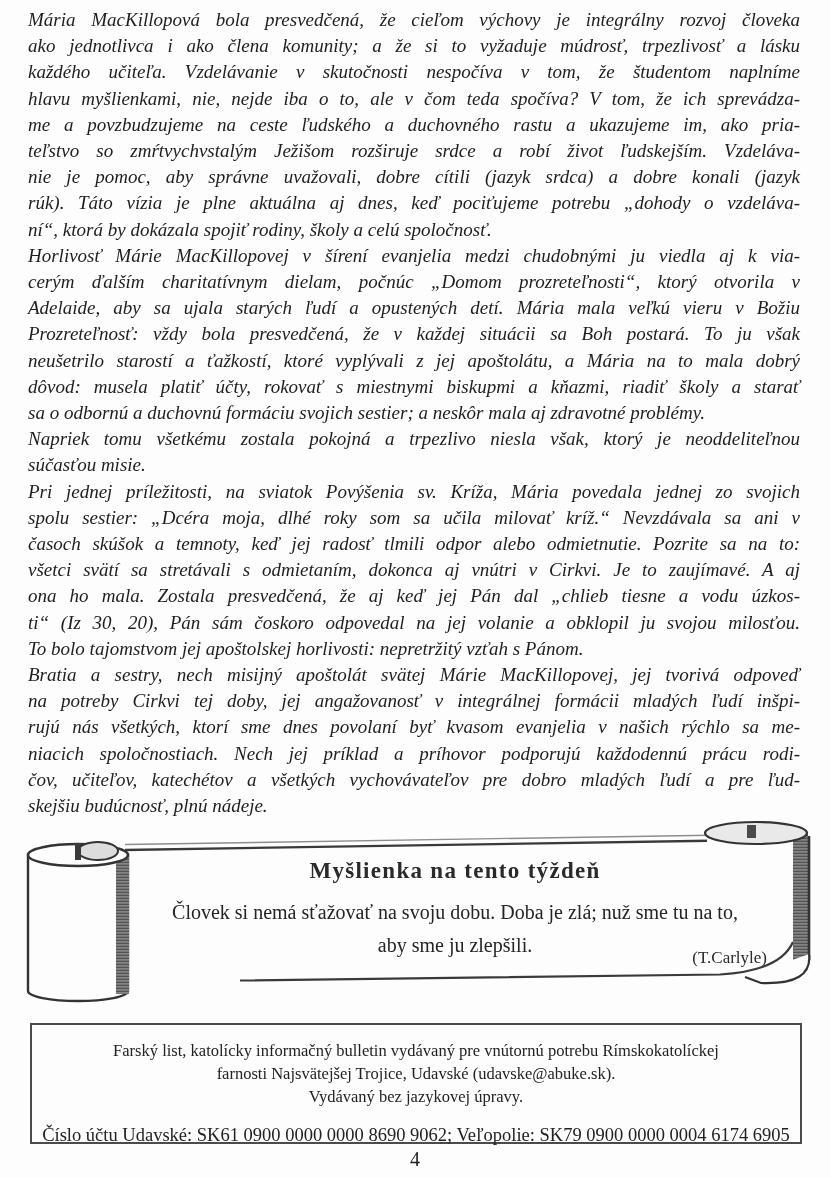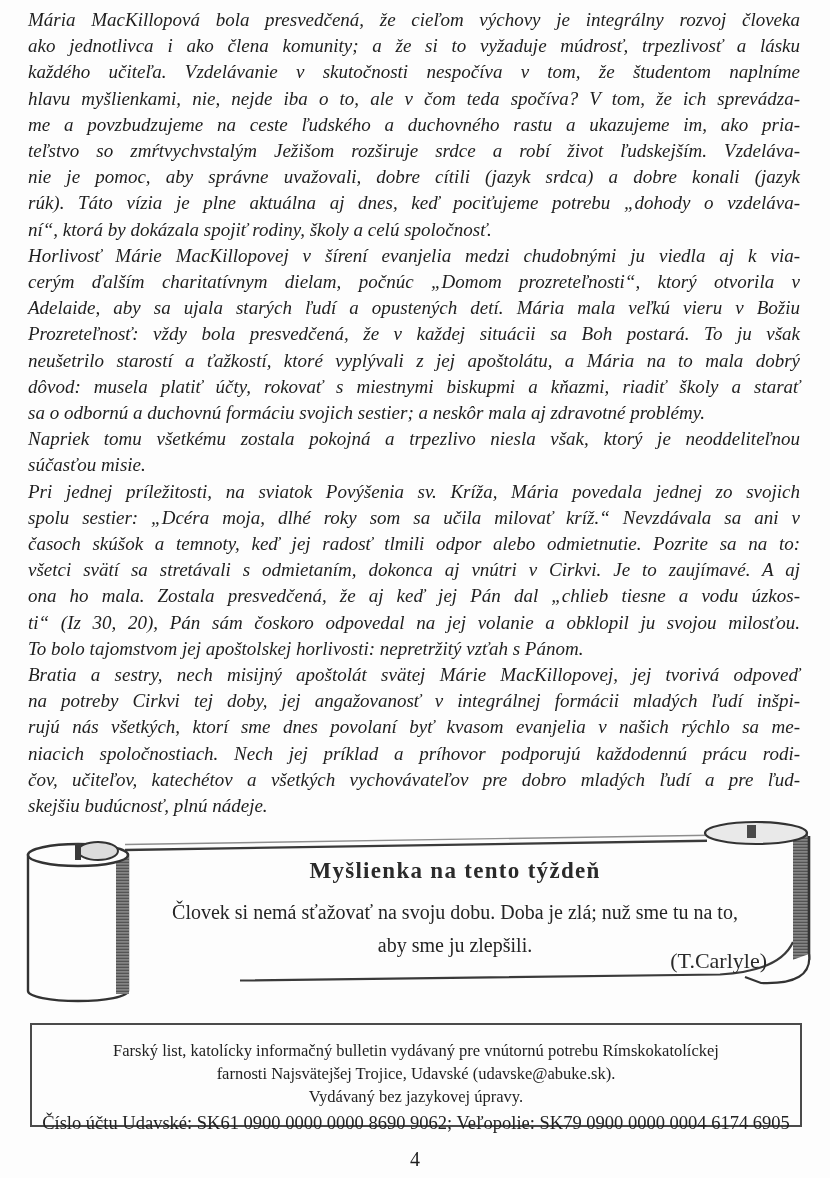--- a/index.html
+++ b/index.html
@@ -25,30 +25,30 @@
   #scroll-box svg { position:absolute; left:0; top:0; }
   .scroll-title {
     position:absolute; top:38px; left:70px; width:720px;
     text-align:center; font-weight:bold; font-size:23px; letter-spacing:1.3px;
     color:#2a2a2a;
   }
   .quote-lines {
     position:absolute; top:76px; left:70px; width:720px;
     text-align:center; font-size:20px; line-height:33px; color:#242424;
   }
-  .attribution { position:absolute; top:128px; right:48px; font-size:22px; color:#2a2a2a; }
+  .attribution { position:absolute; top:128px; right:48px; font-size:17px; color:#2a2a2a; }
 
   
   #footer-box {
-    position:absolute; top:1023px; left:30px; width:772px; height:104px;
+    position:absolute; top:1023px; left:30px; width:772px; height:121px;
     border:2px solid #4b4b4b; box-sizing:border-box; text-align:center;
     background:#fdfdfd;
   }
   #footer-lines { margin-top:14px; font-size:16.5px; line-height:23px; color:#222; }
-  .account { margin-top:5px; font-size:18.5px; color:#222; }
+  .account { margin-top:17px; font-size:18.5px; color:#222; }
 
   #page-number { position:absolute; top:1148px; left:0; width:830px; text-align:center; font-size:20px; }
 </style>
 </head>
 <body>
 
 <div id="article">
     <div class="para">
       <div class="tline">Mária MacKillopová bola presvedčená, že cieľom výchovy je integrálny rozvoj človeka</div>
       <div class="tline">ako jednotlivca i ako člena komunity; a že si to vyžaduje múdrosť, trpezlivosť a lásku</div>

